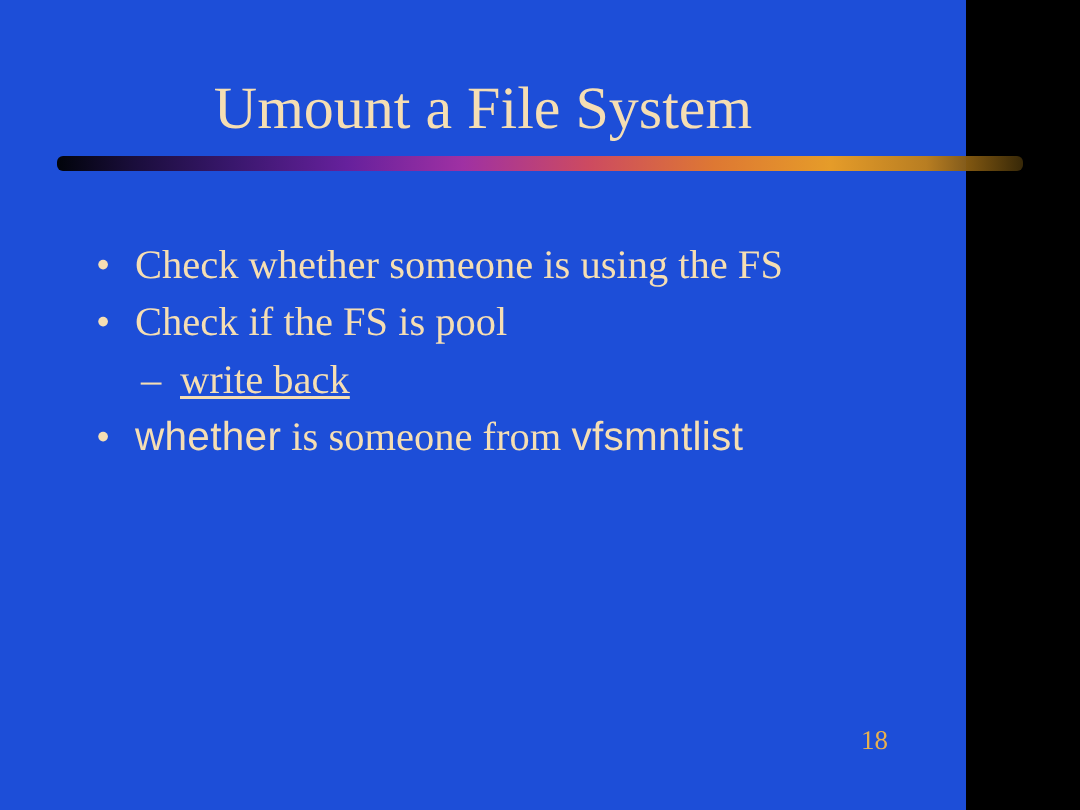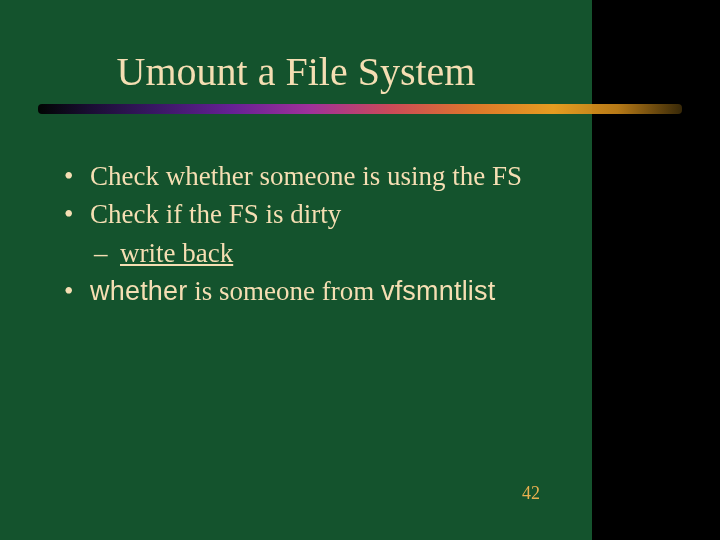--- a/index.html
+++ b/index.html
@@ -6,23 +6,23 @@
     margin: 0;
     padding: 0;
     width: 720px;
     height: 540px;
     background: #000;
     overflow: hidden;
     font-family: "Times New Roman", Times, serif;
   }
   .slide {
     position: relative;
-    width: 592px;
+    width: 644px;
     height: 540px;
-    background: #14532d;
+    background: #1d4ed8;
     color: #f5deb3;
   }
   .title {
     position: absolute;
     top: 48px;
     left: 0;
     width: 100%;
     text-align: center;
     font-size: 40px;
     font-weight: 400;
@@ -107,26 +107,26 @@
 
   <div class="title">Umount a File System</div>
   <div class="underline"></div>
 
   <div class="content">
     <ul>
       <li class="bullet">
         <span>Check whether someone is using the FS</span>
       </li>
       <li class="bullet">
-        <span>Check if the FS is dirty</span>
+        <span>Check if the FS is pool</span>
       </li>
       <li class="sub">
         <span>write back</span>
       </li>
       <li class="bullet">
         <span class="code">whether</span><span> is someone from </span><span class="code">vfsmntlist</span>
       </li>
     </ul>
   </div>
 
-  <div class="pagenum">42</div>
+  <div class="pagenum">18</div>
 
 </div>
 
 </body></html>

